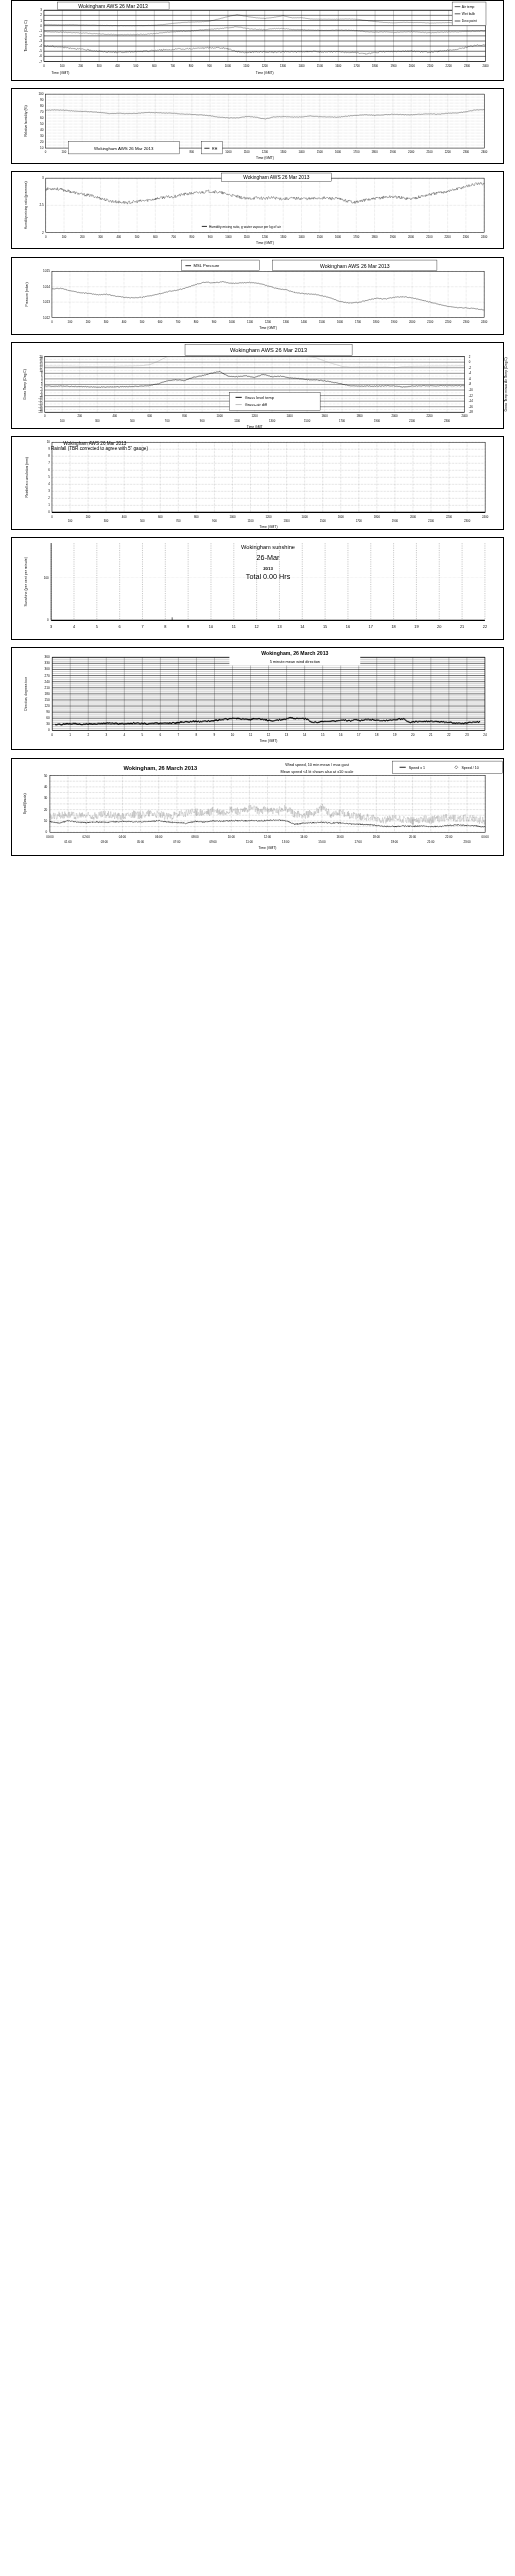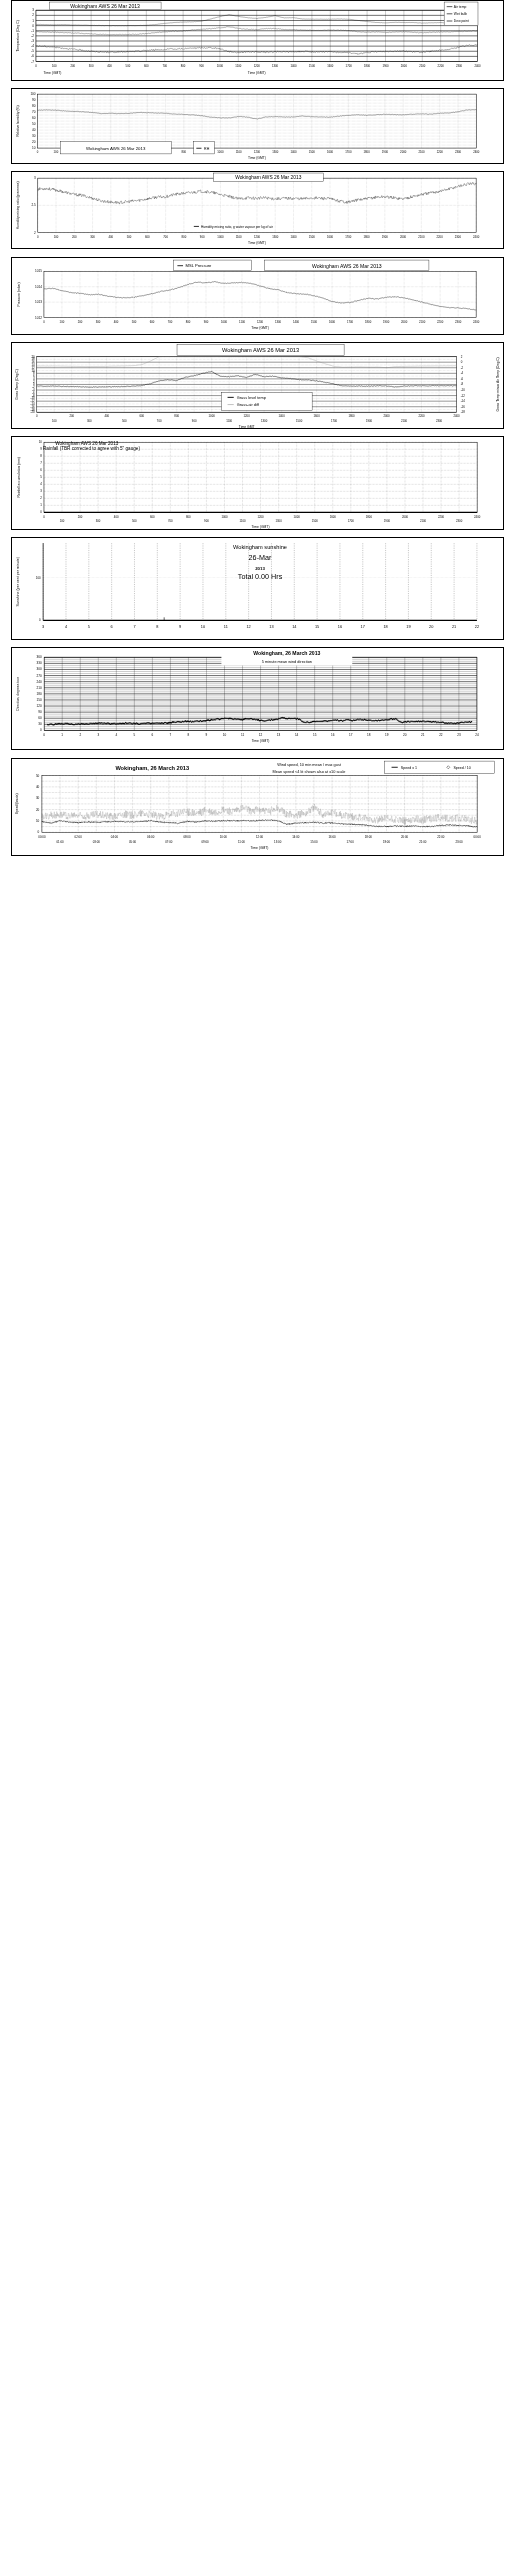--- a/index.html
+++ b/index.html
@@ -1,18 +1,18 @@
 <!DOCTYPE html>
 <html style="font-size:8.2px"><head>
 <meta charset="utf-8">
 <style>
   html,body{margin:0;padding:0;background:#fff;}
   body{width:515px;font-family:"Liberation Sans",sans-serif;color:#000;}
   .page{width:515px;}
-  .panel{border:0.5px solid #000;background:#fff;margin:0 11.3px 7.2px 11.3px;position:relative;box-sizing:border-box;}
+  .panel{border:0.5px solid #000;background:#fff;margin:0 11.3px 7.2px 11.3px;position:relative;box-sizing:border-box;padding-left:8px;}
   svg{display:block;}
   text{font-family:"Liberation Sans",sans-serif;}
 </style>
 </head>
 <body>
 
 <div class="page">
 
   <div class="panel" style="height:81px;">
     <svg id="svg-temperature" width="493" height="80" viewBox="0 0 956 156">

